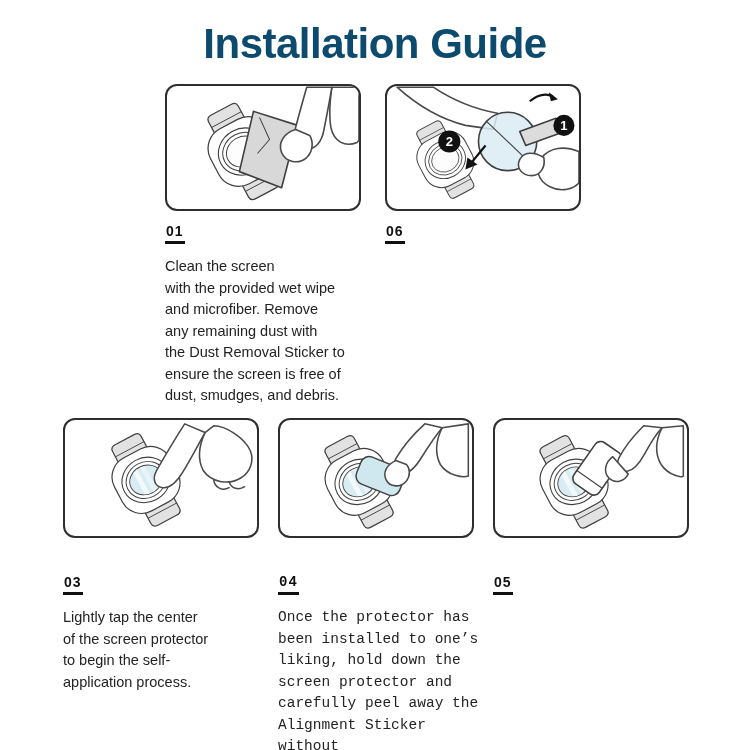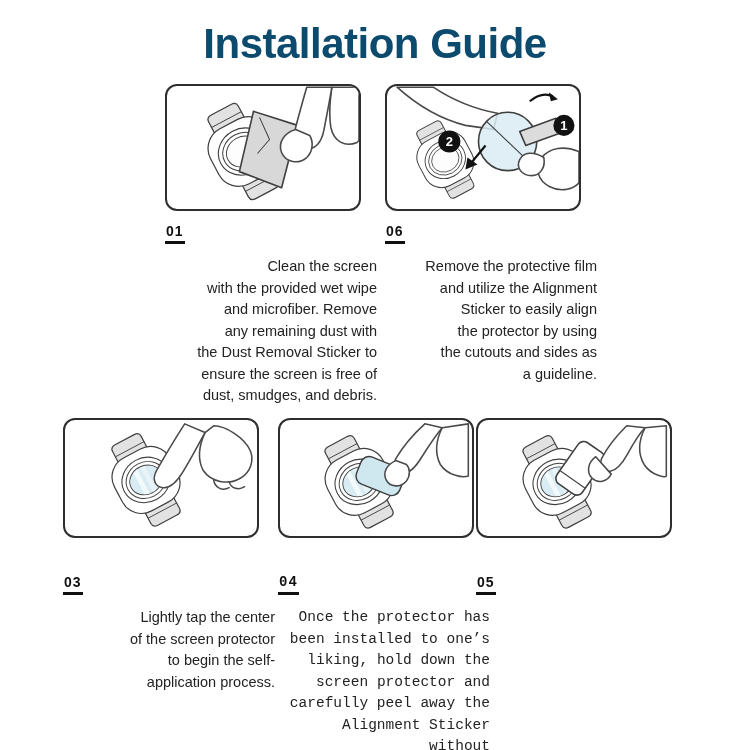--- a/index.html
+++ b/index.html
@@ -9,37 +9,37 @@
   }
   .title{
     position:absolute;top:20px;left:0;width:750px;text-align:center;
     font-size:42px;font-weight:700;color:#0c4a6e;letter-spacing:-0.5px;
   }
   .step{position:absolute;width:196px;}
   .step.s1{left:165px;top:84px;}
   .step.s2{left:385px;top:84px;}
   .step.s3{left:63px;top:418px;}
   .step.s4{left:278px;top:418px;font-family:Liberation Mono, monospace;}
-  .step.s5{left:476px;top:418px;}
+  .step.s5{left:493px;top:418px;}
   .panel{
     box-sizing:border-box;border:2.5px solid #2e2e2e;border-radius:12px;
     background:#fff;overflow:hidden;
   }
   .row1 .panel{height:127px;}
   .row2 .panel{height:120px;}
   .panel svg{display:block;width:100%;height:100%;}
   .num{
     display:inline-block;margin-top:12px;font-size:14px;font-weight:700;
     color:#101010;letter-spacing:1px;border-bottom:3px solid #101010;
     padding:0 1px 2px 1px;
   }
   .row2 .num{margin-top:36px;}
   .desc{
     margin:12px 0 0 0;width:212px;font-size:14.5px;line-height:21.5px;
-    color:#232323;white-space:pre-line;text-align:right;
+    color:#232323;white-space:pre-line;
   }
   .badge-text{font:700 13px "Liberation Sans", sans-serif;fill:#ffffff;}
 </style>
 </head>
 <body>
 
 <div class="page">
 
   <div class="title">Installation Guide</div>
 
@@ -106,26 +106,20 @@
         <polygon points="170,12 161,5 163,14" fill="#111111"></polygon>
         <circle cx="176" cy="38" r="10.5" fill="#111111"></circle>
         <text x="176" y="43" text-anchor="middle" class="badge-text">1</text>
         <line x1="98" y1="58" x2="84" y2="75" stroke="#111111" stroke-width="2.2"></line>
         <polygon points="78,82 80,70 90,77" fill="#111111"></polygon>
         <circle cx="62" cy="54" r="11" fill="#111111"></circle>
         <text x="62" y="59" text-anchor="middle" class="badge-text">2</text>
       </svg>
     </div>
     <span class="num">06</span>
-    <p class="desc">Remove the protective film
-and utilize the Alignment
-Sticker to easily align
-the protector by using
-the cutouts and sides as
-a guideline.</p>
   </div>
 
   <div class="step row2 s3">
     <div class="panel">
       <svg viewBox="0 0 191 120" preserveAspectRatio="xMidYMid meet">
         <use href="#watch-blue" transform="translate(80,62) rotate(-28) scale(0.62)"></use>
         <g fill="#ffffff" stroke="#4a4a4a" stroke-width="1.6" stroke-linejoin="round" stroke-linecap="round">
           <path d="M141,13 C135,26 133,40 139,52 C147,64 165,68 178,60 C188,54 192,42 188,32 C182,18 162,6 150,6 Z"></path>
           <path d="M120,4 C111,18 99,38 91,52 C86,61 89,69 97,70 C105,71 112,64 118,54 C126,41 135,24 141,13 Z"></path>
           <path d="M150,62 C151,70 159,74 166,70" fill="none"></path>

